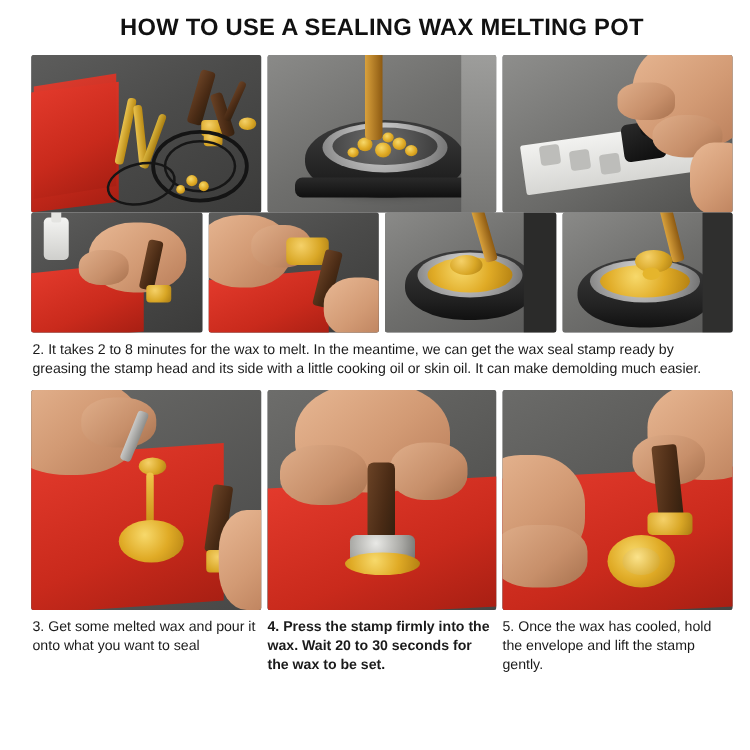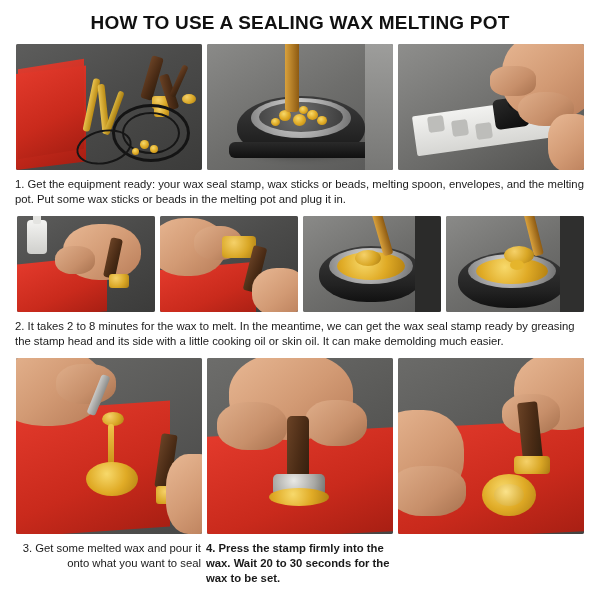--- a/index.html
+++ b/index.html
@@ -6,21 +6,21 @@
   html, body {
     margin: 0; padding: 0;
     width: 600px; height: 600px;
     background: #ffffff;
     font-family: "Liberation Sans", sans-serif;
     overflow: hidden;
   }
   .page {
     width: 600px; height: 600px;
     background: #fff;
-    padding: 8px 14px 0 14px;
+    padding: 8px 14px 0 25px;
     position: relative;
   }
   .title {
     text-align: center;
     font-size: 19px;
     font-weight: bold;
     letter-spacing: 0.2px;
     color: #111;
     margin: 4px 0 10px 0;
     font-family: "Liberation Sans", sans-serif;
@@ -204,21 +204,20 @@
         <div style="position:absolute;left:118px;top:6px;width:10px;height:60px;background:#131313;border-radius:6px;transform:rotate(18deg);"></div>
 
         <div class="skin" style="left:104px;top:-12px;width:94px;height:86px;border-radius:46% 46% 40% 40%;"></div>
         <div class="skin2" style="left:92px;top:22px;width:46px;height:30px;border-radius:40%;"></div>
         <div class="skin2" style="left:120px;top:48px;width:56px;height:34px;border-radius:46%;"></div>
         <div class="skin" style="left:150px;top:70px;width:48px;height:58px;border-radius:40%;"></div>
       </div>
     </div>
   </div>
 
-  <div class="caption">1. Get the equipment ready: your wax seal stamp, wax sticks  or beads, melting spoon, envelopes, and the melting pot. Put some wax sticks or beads in the melting pot and plug it in.</div>
 
   <div class="row">
 
     <div class="cell" style="width:138px;height:96px;">
       <div class="scene">
         <div class="desk-dark"></div>
         <div class="sheet-red" style="left:-2px;top:44px;width:92px;height:56px;transform:skewY(-6deg);"></div>
 
         <div style="position:absolute;left:10px;top:4px;width:20px;height:34px;border-radius:4px;background:linear-gradient(180deg,#f4f4f2,#cfcfcc);"></div>
         <div style="position:absolute;left:16px;top:-4px;width:8px;height:12px;background:#e4e4e1;border-radius:2px;"></div>
@@ -327,17 +326,18 @@
         <div class="wood" style="left:122px;top:44px;width:20px;height:58px;transform:rotate(-6deg);"></div>
         <div class="brass" style="left:116px;top:98px;width:36px;height:18px;border-radius:4px;"></div>
 
         <div class="gold-wax" style="left:84px;top:116px;width:54px;height:42px;"></div>
         <div style="position:absolute;left:96px;top:126px;width:30px;height:22px;border-radius:50%;background:radial-gradient(circle at 40% 35%,#fbe38b,#cf9d1c);"></div>
       </div>
     </div>
   </div>
 
   <div class="caption-row">
-    <div class="caption-col" style="width:186px;text-align:right;">3. Get some melted wax and pour it onto what you want to seal</div>
+    <div class="caption-col" style="width:186px;">3. Get some melted wax and pour it onto what you want to seal</div>
     <div class="caption-col" style="width:186px;font-weight:bold;">4. Press the stamp firmly into the wax. Wait 20 to 30 seconds for the wax to be set.</div>
+    <div class="caption-col" style="width:186px;">5. Once the wax has cooled, hold the envelope and lift the stamp gently.</div>
   </div>
 
 </div>
 
 </body></html>

